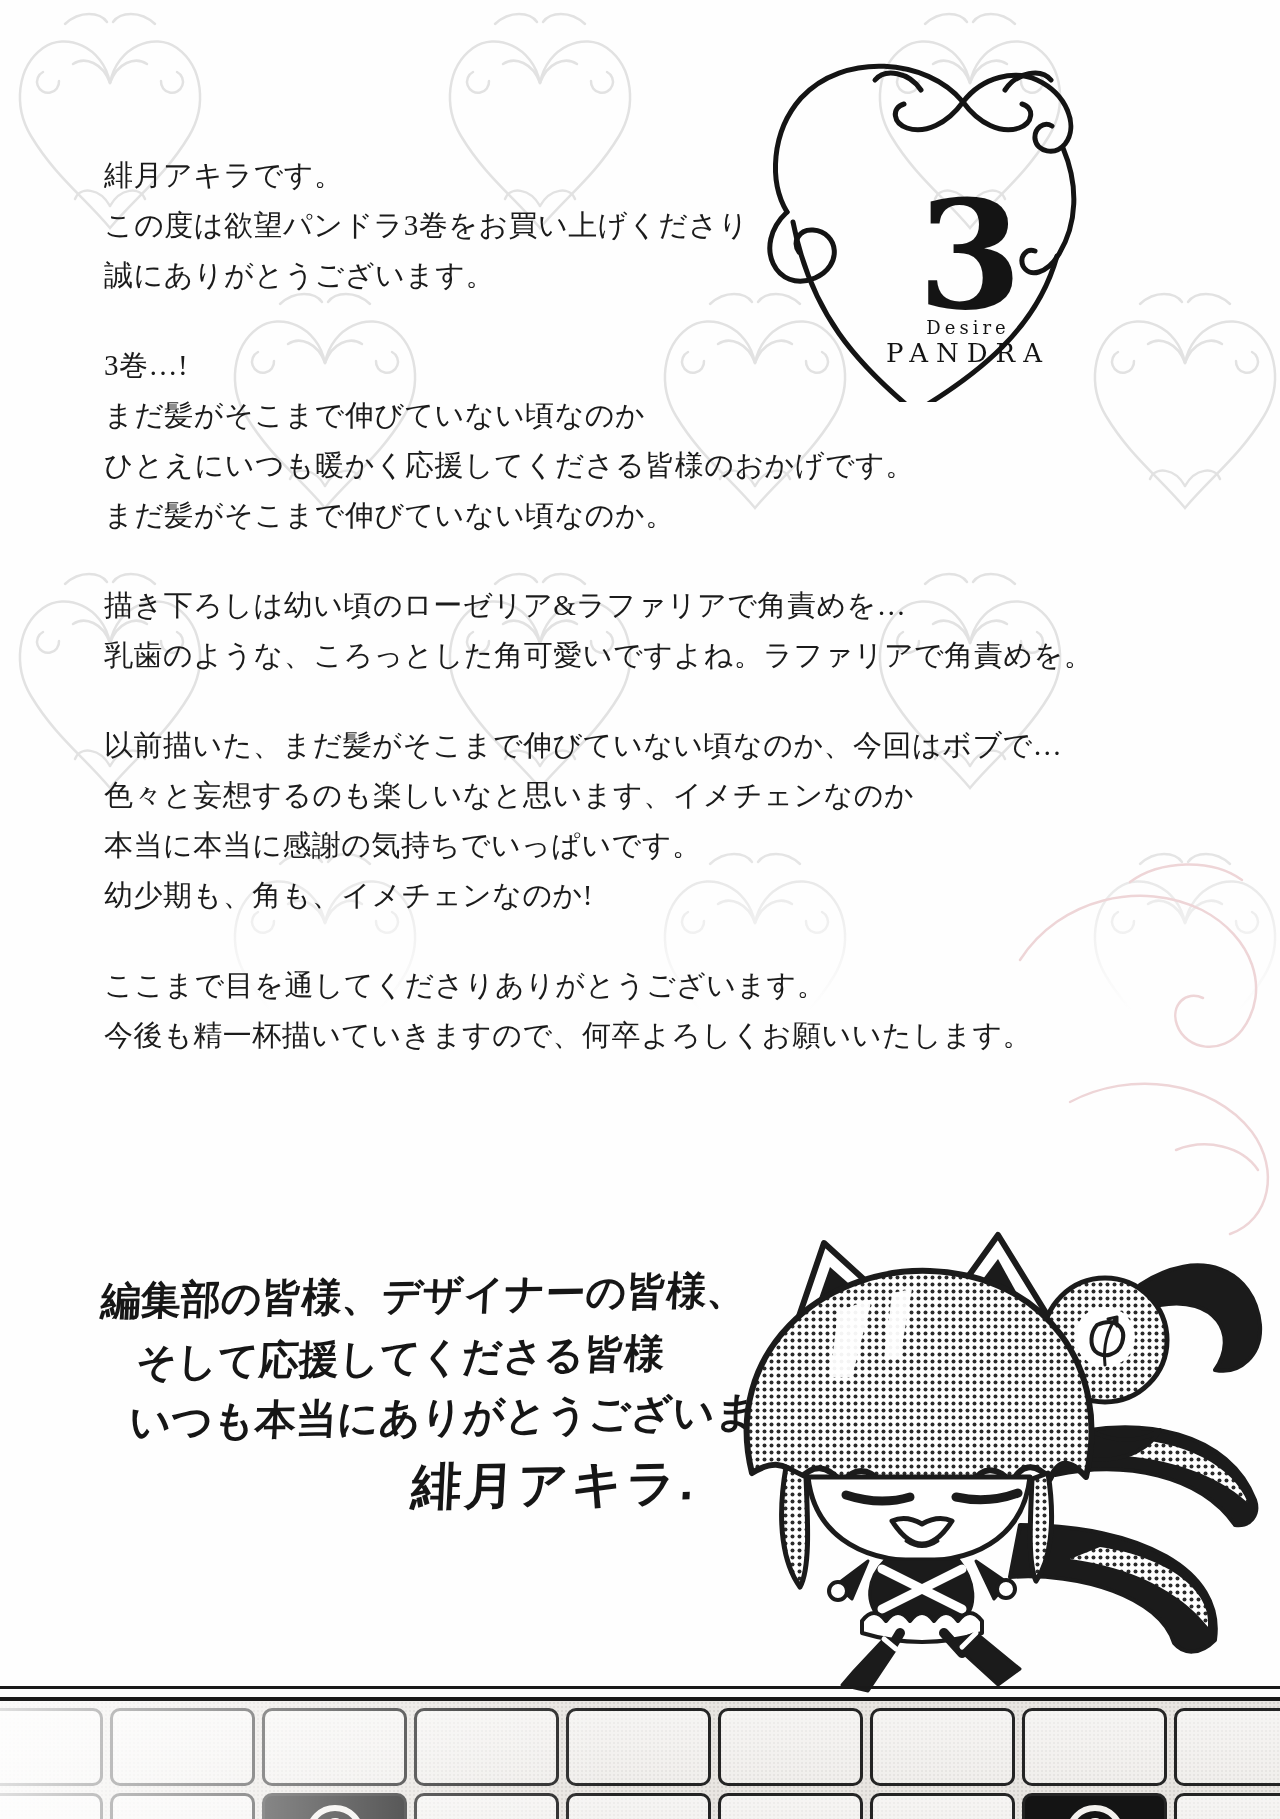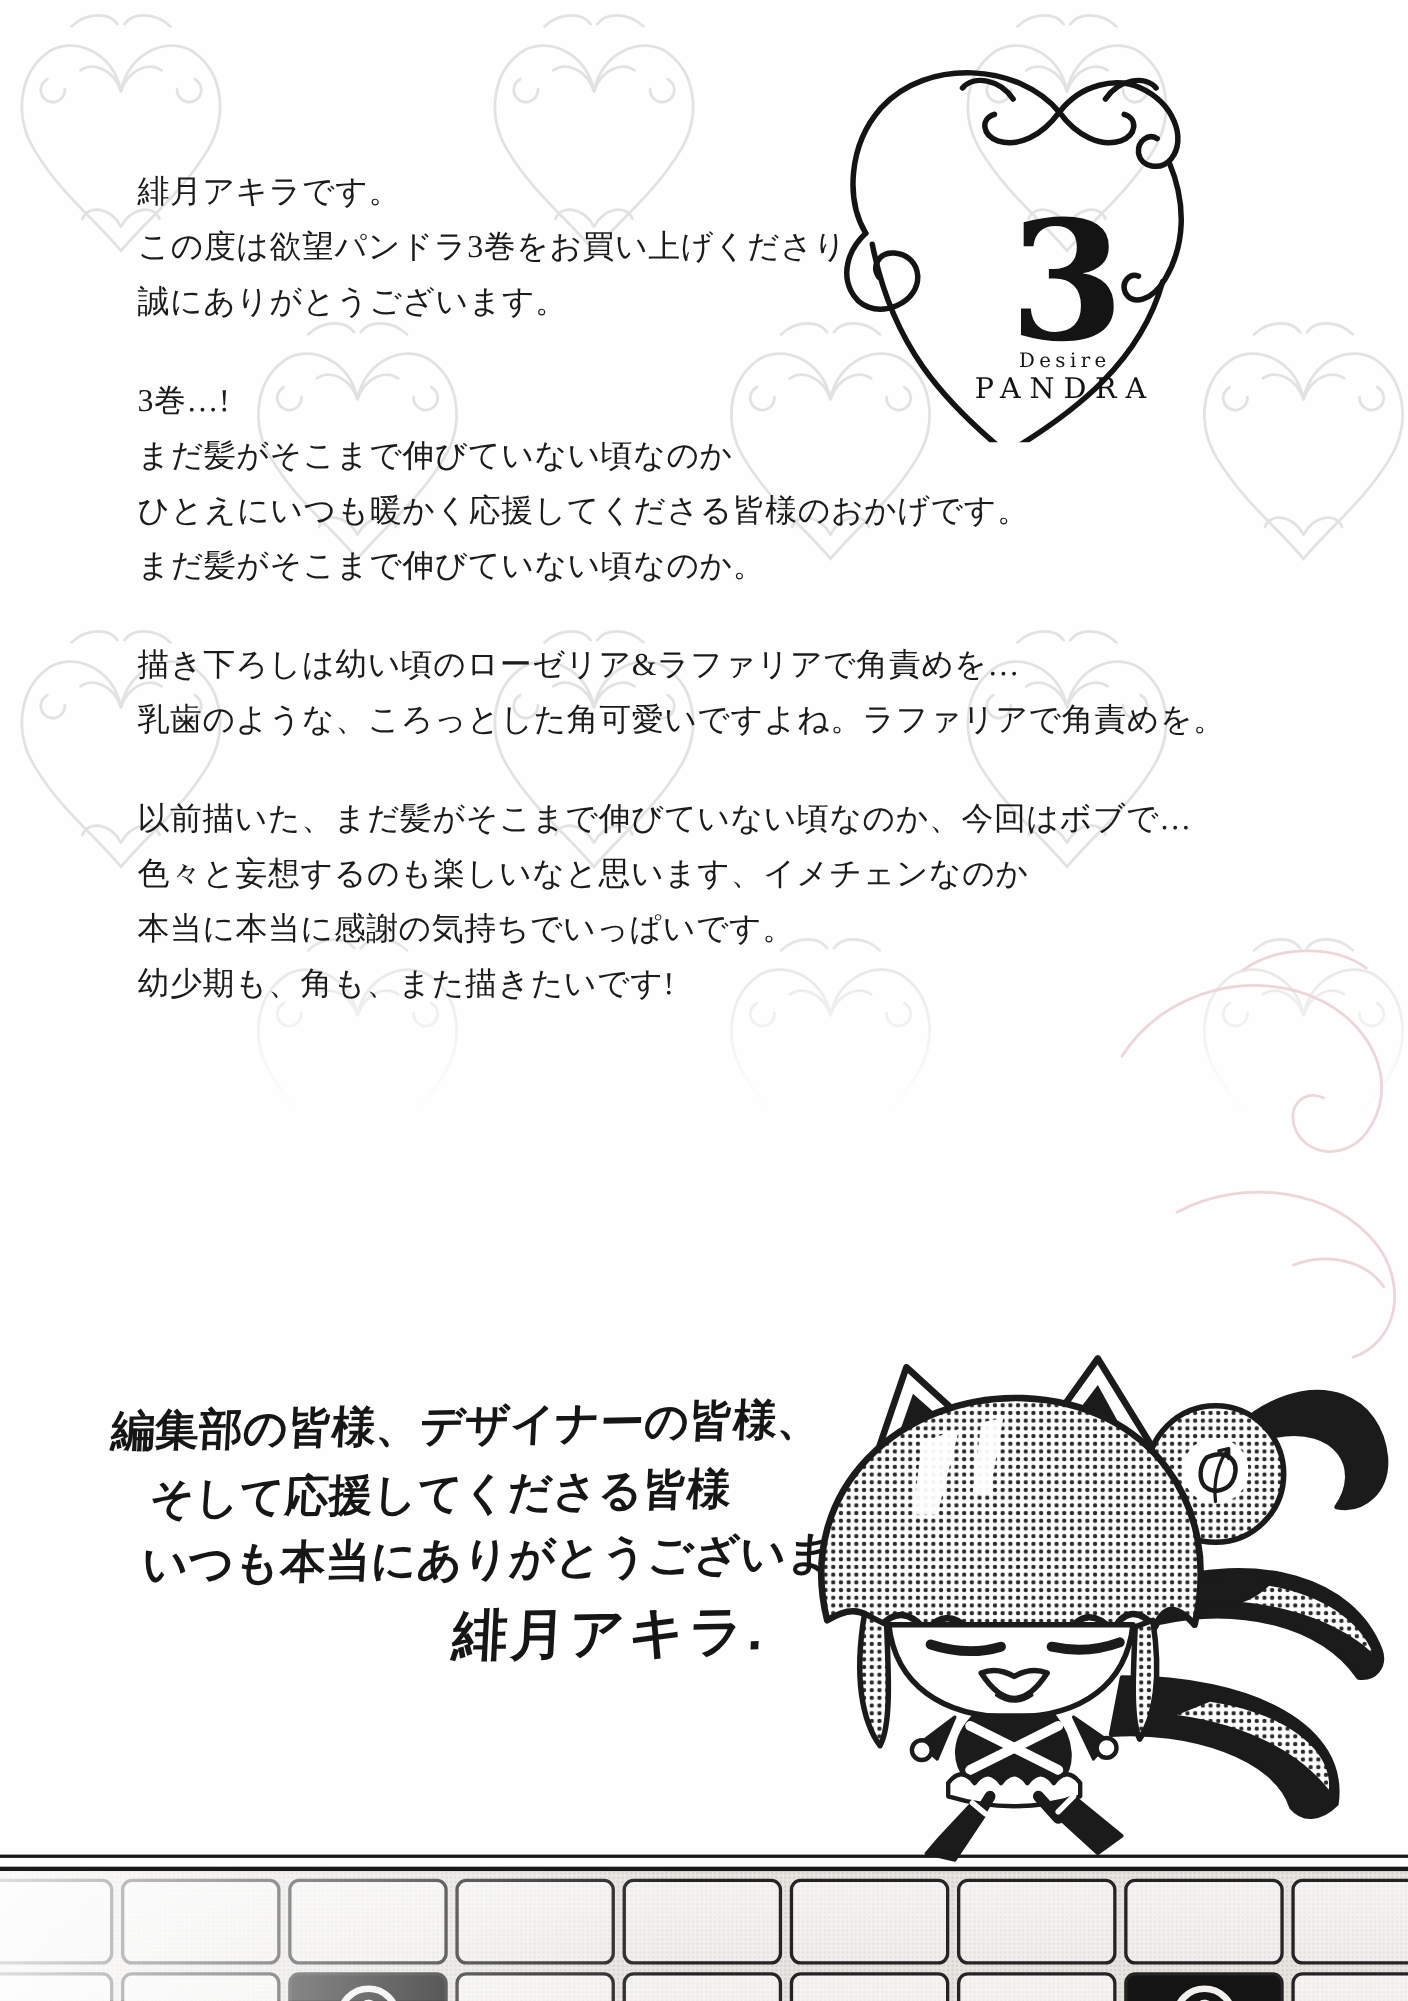--- a/index.html
+++ b/index.html
@@ -9,21 +9,21 @@
     background:#fefefe;
     overflow:hidden;
     font-family:"Liberation Serif","DejaVu Serif",serif;
     color:#1b1b1b;
     margin:0 auto;
   }
   svg{display:block;}
   .watermark{position:absolute;left:0;top:0;}
   .pinks{position:absolute;left:980px;top:840px;}
   .logo{position:absolute;left:685px;top:62px;}
-  .typed{position:absolute;left:125px;top:150px;width:1050px;}
+  .typed{position:absolute;left:104px;top:150px;width:1050px;}
   .typed .para{margin:0 0 40px 0;}
   .typed .tl{
     font-size:29px;line-height:50px;height:50px;
     letter-spacing:0.5px;white-space:nowrap;
   }
   .hw{
     position:absolute;left:95px;top:1250px;width:660px;height:320px;
     font-family:"Liberation Sans","DejaVu Sans",sans-serif;
     font-weight:700;color:#161616;
     transform:rotate(-1deg);
@@ -139,21 +139,25 @@
       <div class="tl">まだ髪がそこまで伸びていない頃なのか。</div>
     </div>
     <div class="para">
       <div class="tl">描き下ろしは幼い頃のローゼリア&amp;ラファリアで角責めを…</div>
       <div class="tl">乳歯のような、ころっとした角可愛いですよね。ラファリアで角責めを。</div>
     </div>
     <div class="para">
       <div class="tl">以前描いた、まだ髪がそこまで伸びていない頃なのか、今回はボブで…</div>
       <div class="tl">色々と妄想するのも楽しいなと思います、イメチェンなのか</div>
       <div class="tl">本当に本当に感謝の気持ちでいっぱいです。</div>
-      <div class="tl">幼少期も、角も、また描きたいです!</div>
+      <div class="tl">幼少期も、角も、イメチェンなのか!</div>
+    </div>
+    <div class="para">
+      <div class="tl">ここまで目を通してくださりありがとうございます。</div>
+      <div class="tl">今後も精一杯描いていきますので、何卒よろしくお願いいたします。</div>
     </div>
   </div>
 
   <div class="hw">
     <div class="hline hw1">編集部の皆様、デザイナーの皆様、</div>
     <div class="hline hw2">そして応援してくださる皆様</div>
     <div class="hline hw3">いつも本当にありがとうございます。</div>
     <div class="hline sig">緋月アキラ.</div>
   </div>
 

